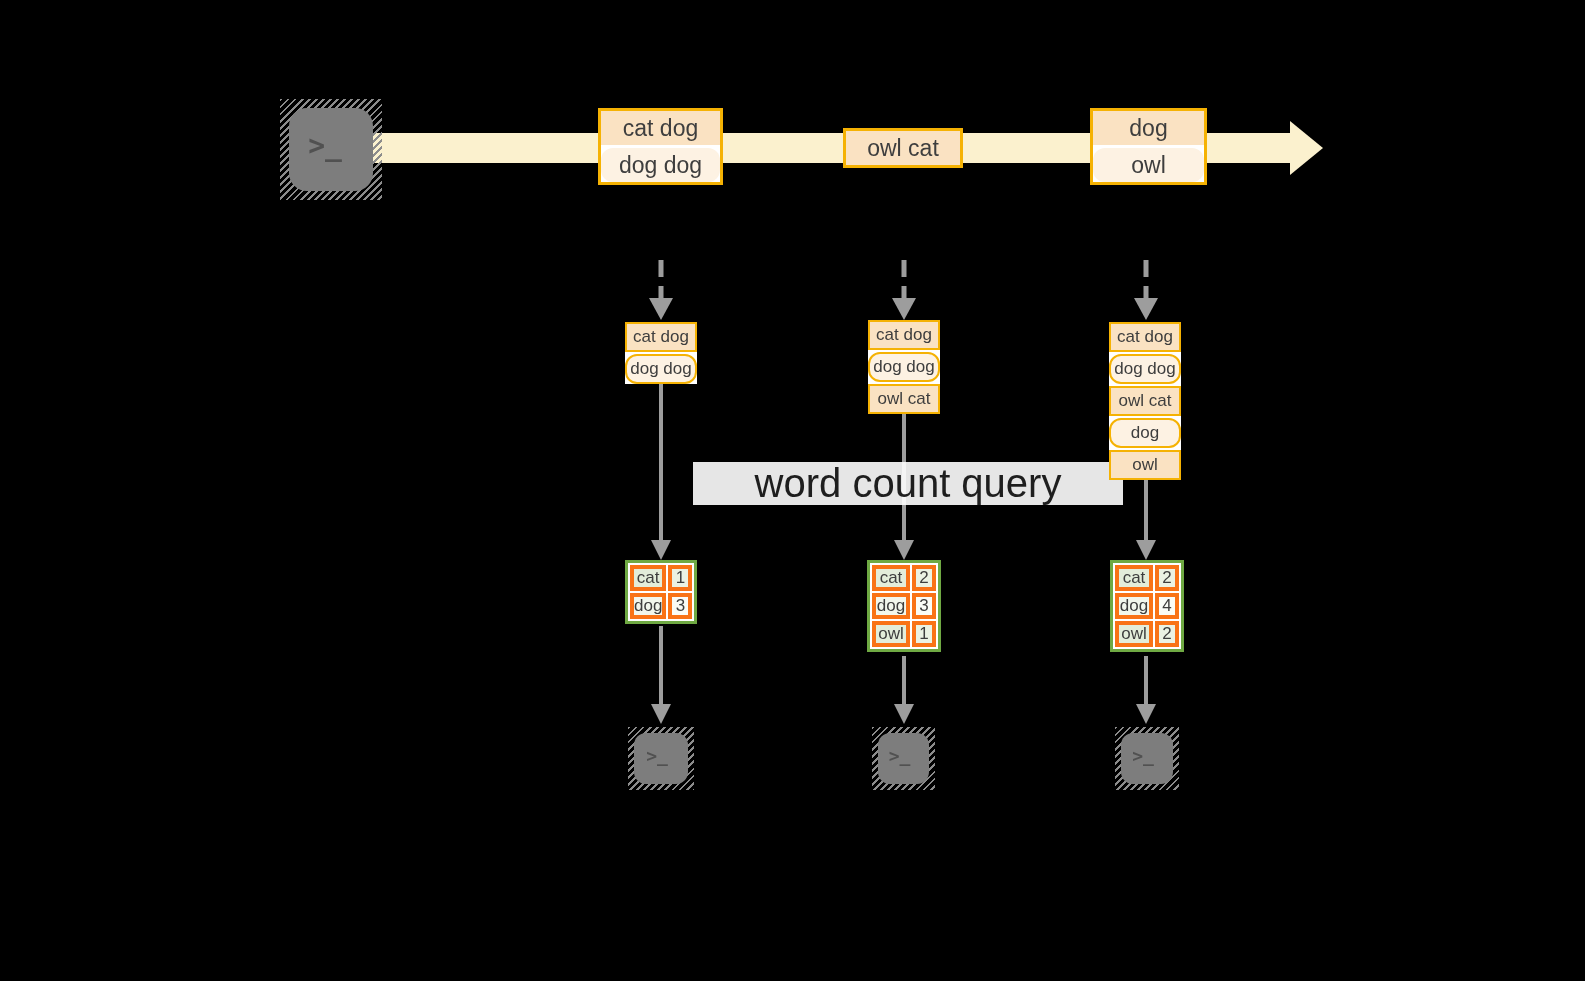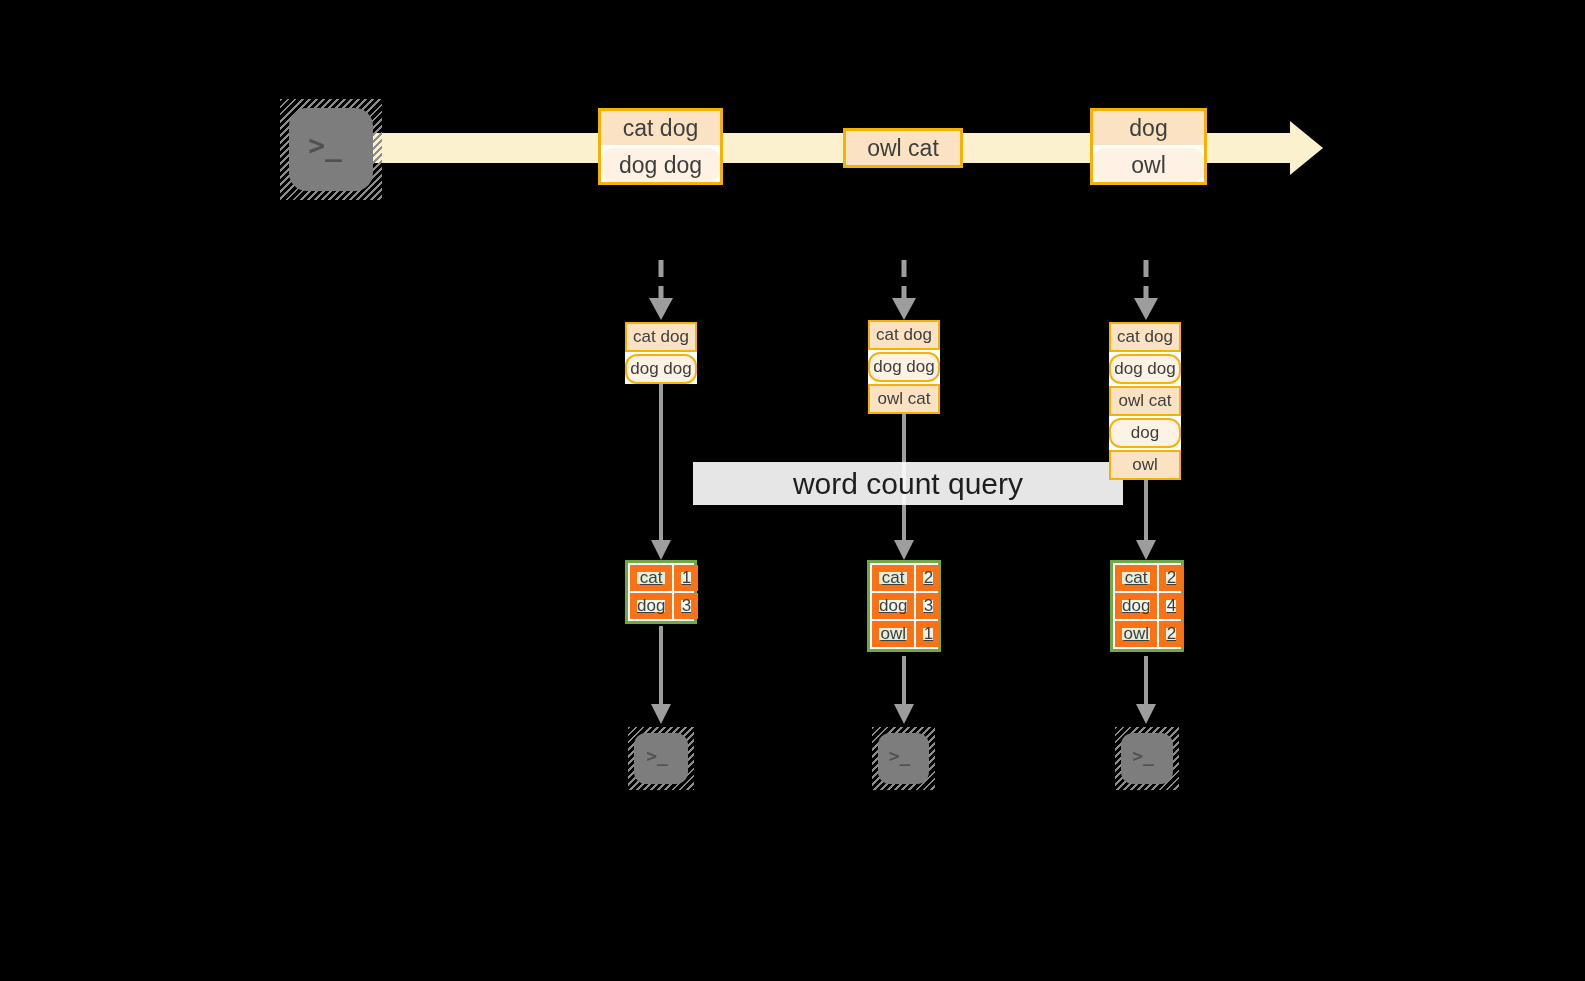--- a/index.html
+++ b/index.html
@@ -51,30 +51,30 @@
     font-size:17px;color:#3E3E3E;
   }
   
   .arr{position:absolute;z-index:1;}
   
   .banner{
     position:absolute;left:693px;top:462px;width:430px;height:43px;
     background:rgba(255,255,255,0.90);z-index:2;
     display:flex;align-items:center;justify-content:center;
   }
-  .banner .label{font-size:30px;color:#1E1E1E;z-index:3;}
+  .banner .label{font-size:40px;color:#1E1E1E;z-index:3;}
   
   .gtable{
     position:absolute;box-sizing:border-box;border:3px solid #6FA943;background:#ffffff;
     padding:2px;display:grid;grid-template-columns:1fr 24px;gap:2px;z-index:3;
   }
   .gcell{
-    box-sizing:border-box;height:26px;border:7px solid #f97316;
-    display:flex;align-items:center;justify-content:center;
-    font-size:17px;color:#3E3E3E;text-decoration:underline;
+    box-sizing:border-box;height:26px;border:4px solid #f97316;
+    display:flex;align-items:center;justify-content:center;
+    font-size:17px;color:#3E3E3E;
   }
   .g-dark{background:#E3EDDA;}
   .g-dark2{background:#EBF2E3;}
   .g-light{background:#F2F7ED;}
   .g-light2{background:#FAFCF7;}
 </style>
 </head>
 <body>
 
 <div class="canvas">

